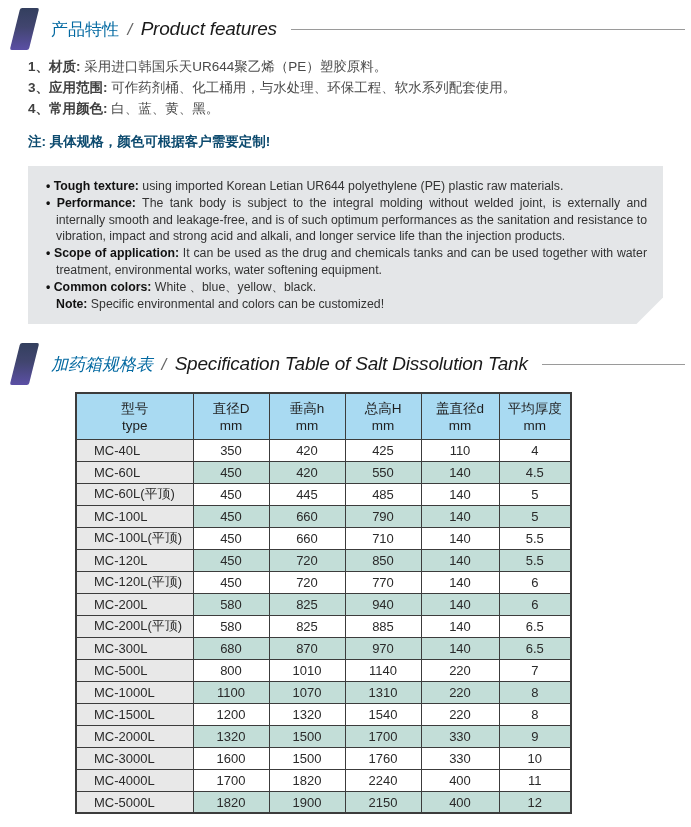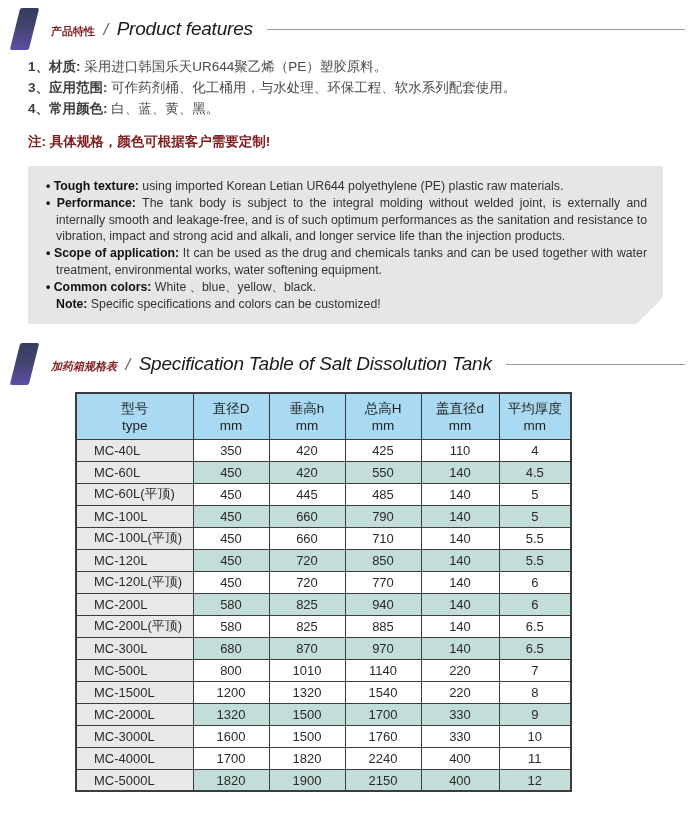--- a/index.html
+++ b/index.html
@@ -13,31 +13,31 @@
 
   
   .section-header { display:flex; align-items:center; padding:8px 4px 0 8px; height:50px; }
   .accent-slash {
     width:19px; height:42px; flex:0 0 auto;
     transform:skewX(-14deg);
     background:linear-gradient(180deg,#333f5e 0%,#41456f 45%,#5b4fa5 100%);
     border-radius:2px; margin:0 17px 0 7px;
   }
   .titles { white-space:nowrap; }
-  .title-zh { font-size:11px; font-weight:bold; color:#7f1d1d; }
+  .title-zh { font-size:17px; font-weight:normal; color:#0369a1; }
   .title-zh.oblique { font-style:italic; }
   .title-sep { font-size:17px; color:#666; font-style:italic; padding:0 4px; }
   .title-en { font-size:19px; font-weight:normal; font-style:italic; color:#1a1a1a; letter-spacing:-0.2px; }
   .header-rule { flex:1 1 auto; border-top:1px solid #9a9a9a; margin-left:14px; margin-right:2px; }
 
   
   .features { margin:6px 22px 0 28px; font-size:13.5px; line-height:21px; }
   .feat b { color:#404040; }
   .feat span { color:#4a4a4a; }
-  .feat-note { font-weight:bold; color:#7f1d1d; margin-top:12px; font-size:13.5px; }
+  .feat-note { font-weight:bold; color:#0c4a6e; margin-top:12px; font-size:13.5px; }
 
   
   .info-box {
     margin:14px 28px 0 28px;
     background:#e4e6e8;
     padding:12px 16px 12px 10px;
     font-size:12.3px; line-height:16.8px; color:#333;
     text-align:justify;
     clip-path:polygon(0 0,100% 0,100% calc(100% - 27px),calc(100% - 27px) 100%,0 100%);
   }
@@ -84,21 +84,21 @@
     <p class="feat"><b>3、应用范围:</b><span> 可作药剂桶、化工桶用，与水处理、环保工程、软水系列配套使用。</span></p>
     <p class="feat"><b>4、常用颜色:</b><span> 白、蓝、黄、黑。</span></p>
     <p class="feat-note">注: 具体规格，颜色可根据客户需要定制!</p>
   </div>
 
   <div class="info-box">
     <p class="bullet"><b>Tough texture:</b><span> using imported Korean Letian UR644 polyethylene (PE) plastic raw materials.</span></p>
     <p class="bullet"><b>Performance:</b><span> The tank body is subject to the integral molding without welded joint, is externally and internally smooth and leakage-free, and is of such optimum performances as the sanitation and resistance to vibration, impact and strong acid and alkali, and longer service life than the injection products.</span></p>
     <p class="bullet"><b>Scope of application:</b><span> It can be used as the drug and chemicals tanks and can be used together with water treatment, environmental works, water softening equipment.</span></p>
     <p class="bullet"><b>Common colors:</b><span> White 、blue、yellow、black.</span></p>
-    <p class="box-note"><b>Note:</b><span> Specific specifications and colors can be customized!</span></p>
+    <p class="box-note"><b>Note:</b><span> Specific environmental and colors can be customized!</span></p>
   </div>
 
   <div class="section-header" style="margin-top:11px;">
     <div class="accent-slash"></div>
     <div class="titles">
       <span class="title-zh oblique">加药箱规格表</span>
       <span class="title-sep">/</span>
       <span class="title-en">Specification Table of Salt Dissolution Tank</span>
     </div>
     <div class="header-rule"></div>
@@ -223,20 +223,28 @@
           <td>6.5</td>
         </tr>
         <tr>
           <td class="model-cell">MC-500L</td>
           <td>800</td>
           <td>1010</td>
           <td>1140</td>
           <td>220</td>
           <td>7</td>
         </tr>
+        <tr class="shaded">
+          <td class="model-cell">MC-1000L</td>
+          <td>1100</td>
+          <td>1070</td>
+          <td>1310</td>
+          <td>220</td>
+          <td>8</td>
+        </tr>
         <tr>
           <td class="model-cell">MC-1500L</td>
           <td>1200</td>
           <td>1320</td>
           <td>1540</td>
           <td>220</td>
           <td>8</td>
         </tr>
         <tr class="shaded">
           <td class="model-cell">MC-2000L</td>

